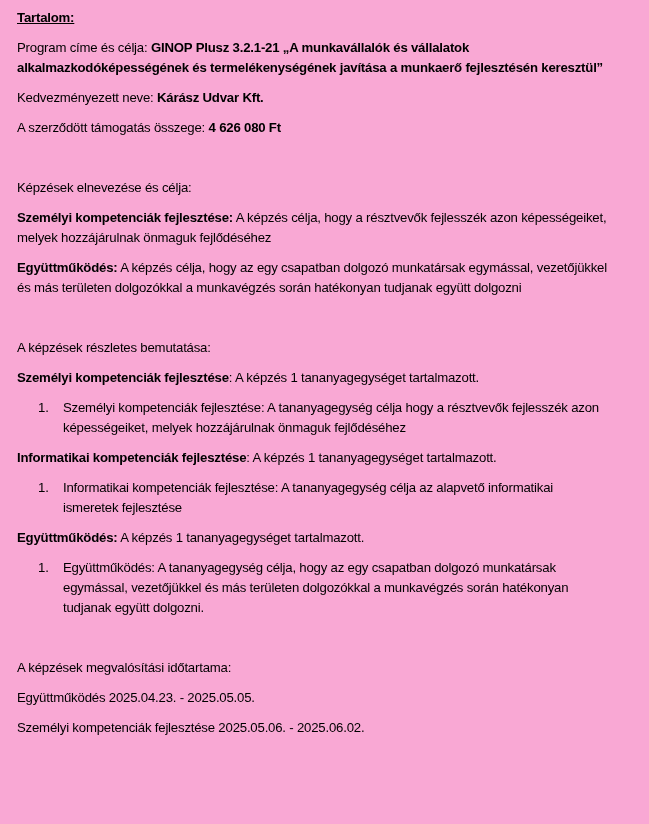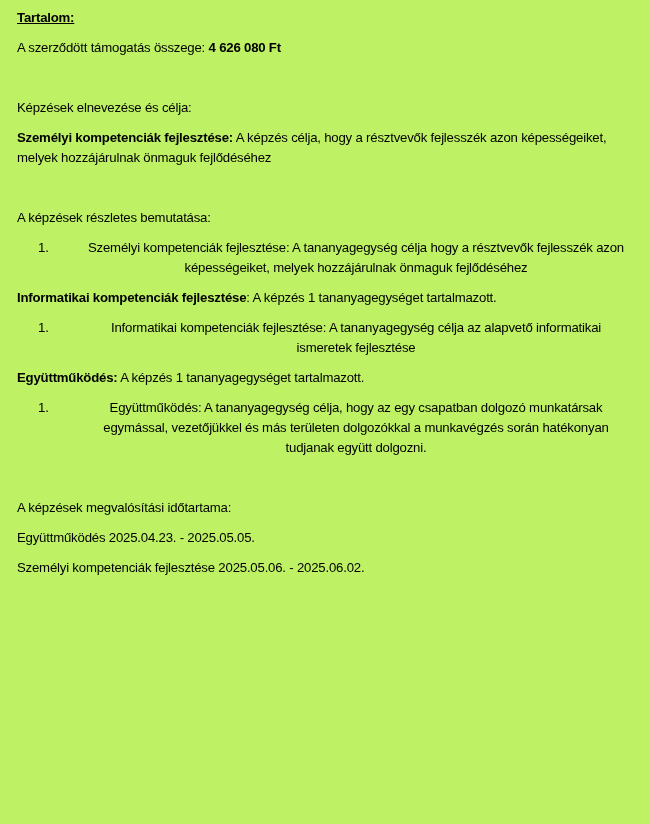--- a/index.html
+++ b/index.html
@@ -5,21 +5,21 @@
   html, body {
     margin: 0;
     padding: 0;
     background: #ffffff;
   }
   .page {
     position: relative;
     width: 649px;
     height: 824px;
     box-sizing: border-box;
-    background: #bef264;
+    background: #f9a8d4;
     padding: 8px 0 0 17px;
     overflow: hidden;
     font-family: "Liberation Sans", sans-serif;
     font-size: 13.2px;
     line-height: 20px;
     letter-spacing: -0.2px;
     color: #000000;
   }
   .para {
     margin: 0 0 10px 0;
@@ -33,54 +33,59 @@
     margin: 0 0 10px 0;
   }
   .li .num {
     flex: 0 0 25px;
     margin-left: 21px;
     white-space: pre;
   }
   .li .txt {
     flex: 1 1 auto;
     white-space: pre;
-    text-align: center;
   }
   .caret {
     display: inline-block;
     width: 1px;
     height: 15px;
     background: #000000;
     vertical-align: -2px;
   }
 </style>
 </head>
 <body>
 
 <div class="page">
 
   <p class="para"><span class="b u">Tartalom:</span></p>
 
+  <p class="para"><span>Program címe és célja: </span><span class="b">GINOP Plusz 3.2.1-21 „A munkavállalók és vállalatok
+alkalmazkodóképességének és termelékenységének javítása a munkaerő fejlesztésén keresztül”</span></p>
 
+  <p class="para"><span>Kedvezményezett neve: </span><span class="b">Kárász Udvar Kft.</span></p>
 
   <p class="para"><span>A szerződött támogatás összege: </span><span class="b">4 626 080 Ft</span></p>
 
   <div class="spacer"></div>
 
   <p class="para">Képzések elnevezése és célja:</p>
 
   <p class="para"><span class="b">Személyi kompetenciák fejlesztése:</span><span> A képzés célja, hogy a résztvevők fejlesszék azon képességeiket,
 melyek hozzájárulnak önmaguk fejlődéséhez</span></p>
 
 
+  <p class="para"><span class="b">Együttműködés:</span><span> A képzés célja, hogy az egy csapatban dolgozó munkatársak egymással, vezetőjükkel
+és más területen dolgozókkal a munkavégzés során hatékonyan tudjanak együtt dolgozni</span></p>
 
   <div class="spacer"></div>
 
   <p class="para">A képzések részletes bemutatása:</p>
 
+  <p class="para"><span class="b">Személyi kompetenciák fejlesztése</span><span>: A képzés 1 tananyagegységet tartalmazott.</span></p>
 
   <div class="li">
       <span class="num">1.</span>
       <span class="txt">Személyi kompetenciák fejlesztése: A tananyagegység célja hogy a résztvevők fejlesszék azon
 képességeiket, melyek hozzájárulnak önmaguk fejlődéséhez</span>
     </div>
 
   <p class="para"><span class="b">Informatikai kompetenciák fejlesztése</span><span>: A képzés 1 tananyagegységet tartalmazott.</span></p>
 
   <div class="li">

